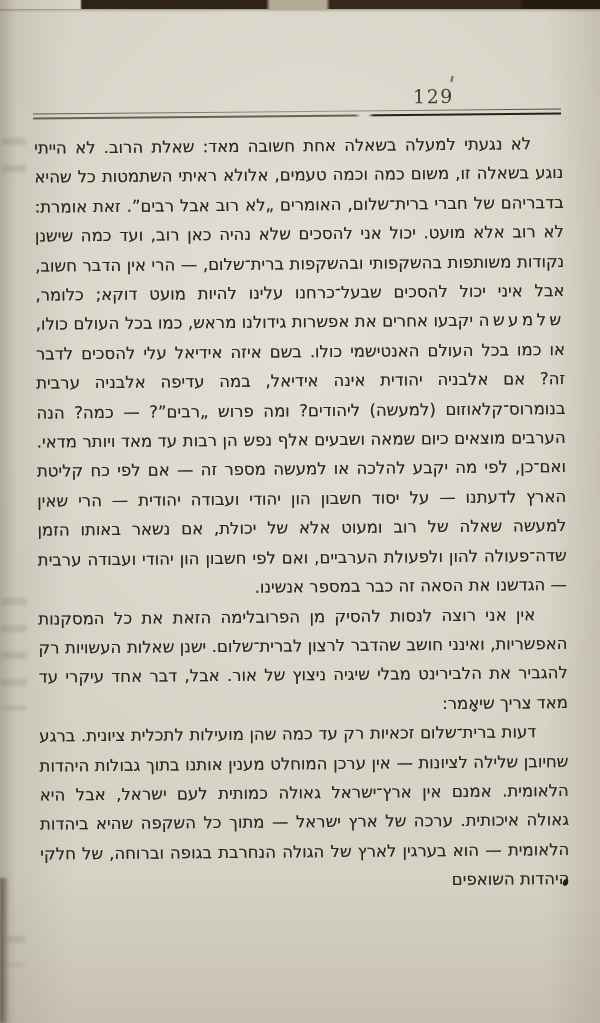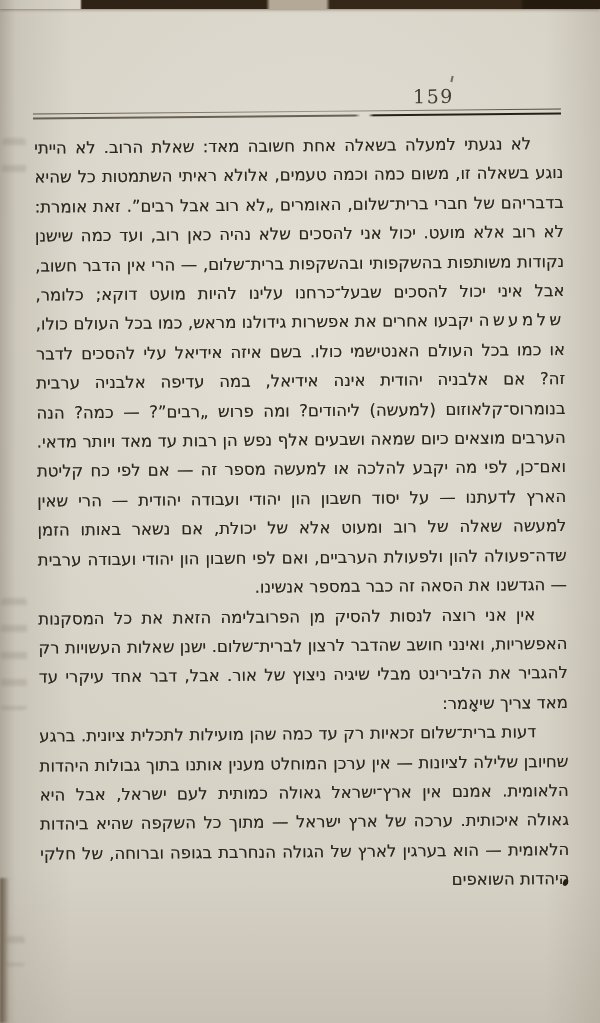--- a/index.html
+++ b/index.html
@@ -76,21 +76,21 @@
 </style>
 </head>
 <body>
 
 <div class="photo">
 
   <div class="book-edge-top"></div>
 
   <div class="tick-mark"></div>
 
-  <div class="page-number">159</div>
+  <div class="page-number">129</div>
 
   <div class="header-rule">
     <div class="line1"></div>
     <div class="line2"></div>
   </div>
 
   <div class="text-col">
     <p><span>לא נגעתי למעלה בשאלה אחת חשובה מאד: שאלת הרוב. לא הייתי נוגע בשאלה זו, משום כמה וכמה טעמים, אלולא ראיתי השתמטות כל שהיא בדבריהם של חברי ברית־שלום, האומרים „לא רוב אבל רבים”. זאת אומרת: לא רוב אלא מועט. יכול אני להסכים שלא נהיה כאן רוב, ועד כמה שישנן נקודות משותפות בהשקפותי ובהשקפות ברית־שלום, — הרי אין הדבר חשוב, אבל איני יכול להסכים שבעל־כרחנו עלינו להיות מועט דוקא; כלומר, </span><span class="emph">שלמעשה</span><span> יקבעו אחרים את אפשרות גידולנו מראש, כמו בכל העולם כולו, או כמו בכל העולם האנטישמי כולו. בשם איזה אידיאל עלי להסכים לדבר זה? אם אלבניה יהודית אינה אידיאל, במה עדיפה אלבניה ערבית בנומרוס־קלאוזום (למעשה) ליהודים? ומה פרוש „רבים”? — כמה? הנה הערבים מוצאים כיום שמאה ושבעים אלף נפש הן רבות עד מאד ויותר מדאי. ואם־כן, לפי מה יקבע להלכה או למעשה מספר זה — אם לפי כח קליטת הארץ לדעתנו — על יסוד חשבון הון יהודי ועבודה יהודית — הרי שאין למעשה שאלה של רוב ומעוט אלא של יכולת, אם נשאר באותו הזמן שדה־פעולה להון ולפעולת הערביים, ואם לפי חשבון הון יהודי ועבודה ערבית — הגדשנו את הסאה זה כבר במספר אנשינו.</span></p>
     <p>אין אני רוצה לנסות להסיק מן הפרובלימה הזאת את כל המסקנות האפשריות, ואינני חושב שהדבר לרצון לברית־שלום. ישנן שאלות העשויות רק להגביר את הלבירינט מבלי שיגיה ניצוץ של אור. אבל, דבר אחד עיקרי עד מאד צריך שיאָמר:</p>
     <p>דעות ברית־שלום זכאיות רק עד כמה שהן מועילות לתכלית ציונית. ברגע שחיובן שלילה לציונות — אין ערכן המוחלט מענין אותנו בתוך גבולות היהדות הלאומית. אמנם אין ארץ־ישראל גאולה כמותית לעם ישראל, אבל היא גאולה איכותית. ערכה של ארץ ישראל — מתוך כל השקפה שהיא ביהדות הלאומית — הוא בערגין לארץ של הגולה הנחרבת בגופה וברוחה, של חלקי היהדות השואפים</p>

